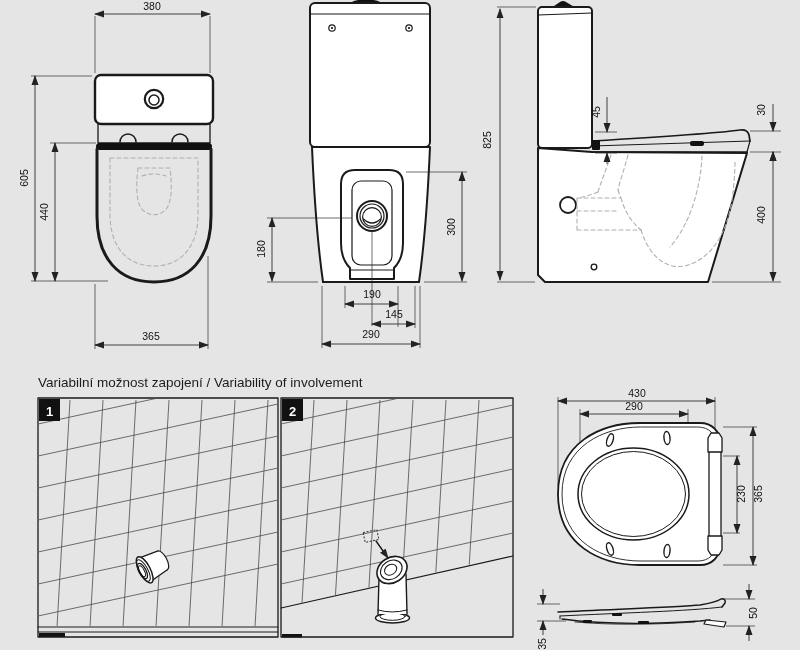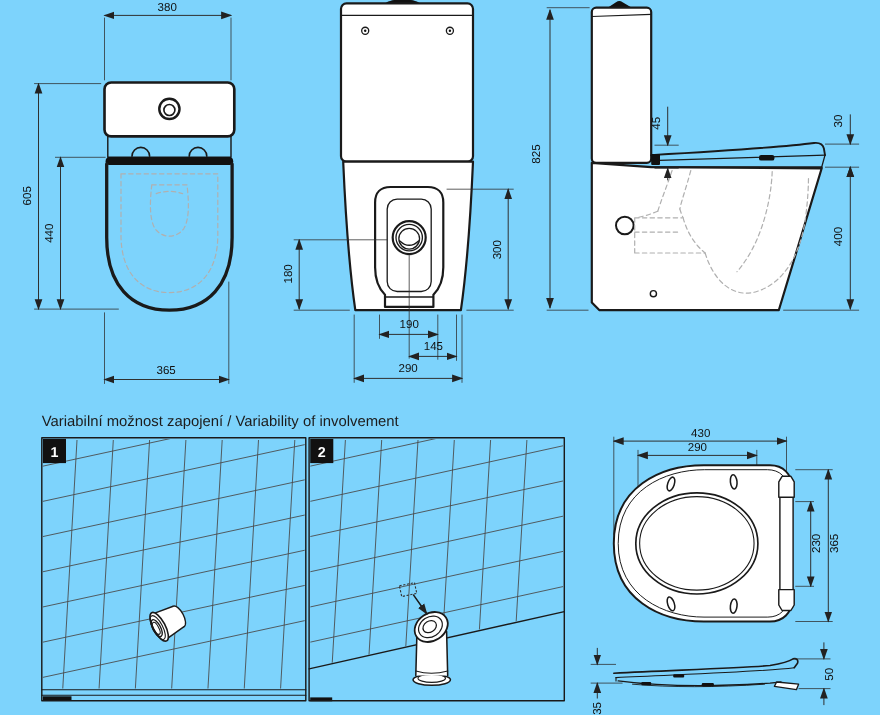--- a/index.html
+++ b/index.html
@@ -1,16 +1,16 @@
 <!DOCTYPE html>
 <html><head>
 <meta charset="utf-8">
 <style>
   html,body{margin:0;padding:0;background:#fff;}
-  .stage{position:relative;width:800px;height:650px;background:#7dd3fc;overflow:hidden;
+  .stage{position:relative;width:800px;height:650px;background:#e5e5e5;overflow:hidden;
          font-family:"Liberation Sans",sans-serif;}
   svg{display:block}
   .o  {stroke:#1a1a1a;fill:none;stroke-linecap:round;stroke-linejoin:round;}
   .ow {stroke:#1a1a1a;fill:#ffffff;stroke-linejoin:round;}
   .d  {stroke:#2e2e2e;stroke-width:0.9;fill:none;}
   .x  {stroke:#2e2e2e;stroke-width:0.7;fill:none;}
   .t  {font:10.5px "Liberation Sans",sans-serif;fill:#111;}
   .mid{text-anchor:middle;}
   .dash{stroke:#b0b0b0;fill:none;stroke-dasharray:4 3;stroke-width:1.1;stroke-linecap:round;}
   .tile{stroke:#4a4a4a;stroke-width:0.8;fill:none;}

